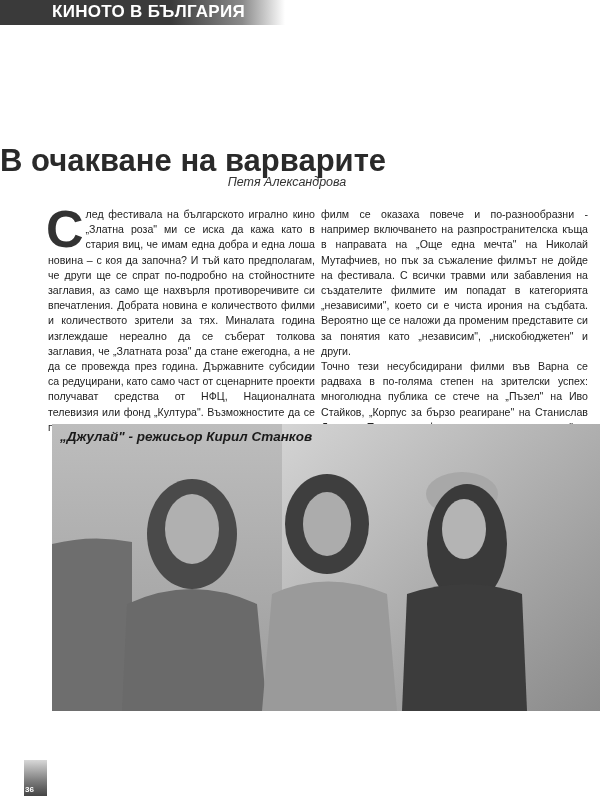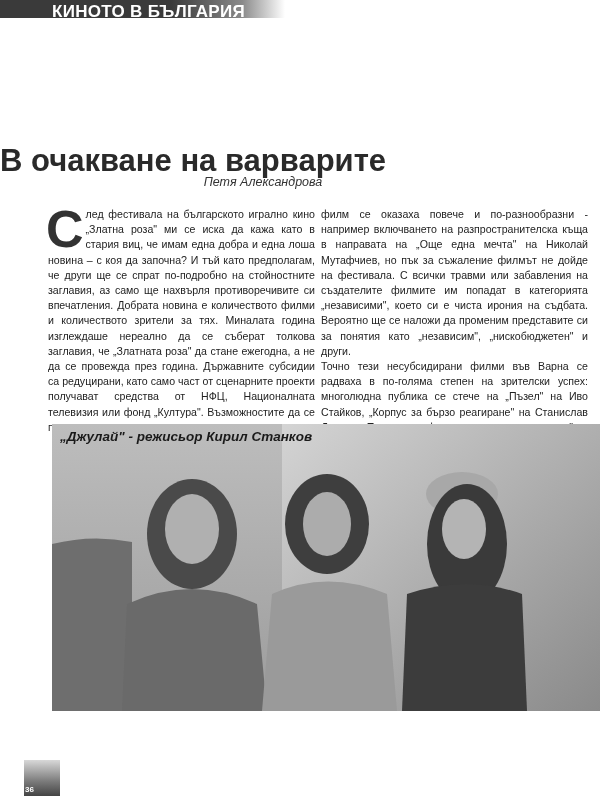--- a/index.html
+++ b/index.html
@@ -1,38 +1,38 @@
 <!DOCTYPE html>
 <html><head>
 <meta charset="utf-8">
 <style>
   html, body { margin:0; padding:0; }
   body { width:600px; height:800px; background:#ffffff; position:relative; overflow:hidden;
          font-family:"Liberation Sans", sans-serif; color:#1a1a1a; }
-  .section-bar { position:absolute; left:0; top:0; width:285px; height:18px;
+  .section-bar { position:absolute; left:0; top:0; width:285px; height:25px;
          background:linear-gradient(90deg,#3a3a3a 0%,#3a3a3a 60%,#8a8a8a 85%,#ffffff 100%); }
   .section-bar span { position:absolute; left:52px; top:2px; color:#fff; font-weight:bold;
          font-size:17px; letter-spacing:0.3px; }
   .title { position:absolute; left:0; width:600px; top:143px; 
          font-weight:bold; font-size:31px; color:#2a2a2a; }
   .author { position:absolute; left:0; width:526px; top:175px; text-align:center;
-         font-style:italic; font-size:12.5px; color:#333; }
+         font-style:italic; font-size:12.5px; color:#333;padding-left:24px; }
   .col { position:absolute; top:207px; width:267px; font-size:10.6px; line-height:15.2px;
          color:#222; text-align:justify; }
   .col.left { left:48px; }
   .col.right { left:321px; }
   .col p { margin:0; }
   .dropcap { float:left; font-size:52px; line-height:40px; font-weight:bold; color:#333;
          margin:2px 2px 0 -2px; }
   .photo { position:absolute; left:52px; top:424px; width:548px; height:287px; overflow:hidden;
          background:#9a9a9a; }
   .photo svg { display:block; }
   .caption { position:absolute; left:8px; top:5px; font-style:italic; font-weight:bold;
          font-size:13.5px; color:#1a1a1a; }
-  .page-tab { position:absolute; left:24px; top:760px; width:36px; height:36px;
+  .page-tab { position:absolute; left:24px; top:760px; width:23px; height:36px;
          background:linear-gradient(180deg,#d8d8d8 0%,#7a7a7a 60%,#444 100%); }
   .page-tab span { position:absolute; left:1px; bottom:2px; font-size:8px; color:#fff; font-weight:bold; }
 </style>
 </head>
 <body>
 
 <div class="section-bar">
   <span>КИНОТО В БЪЛГАРИЯ</span>
 </div>
 

